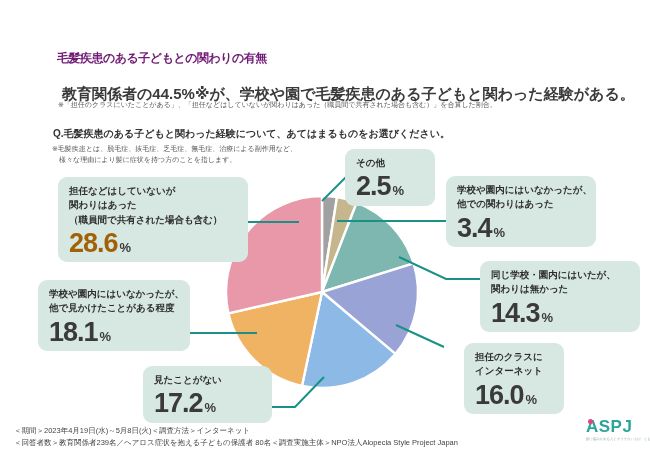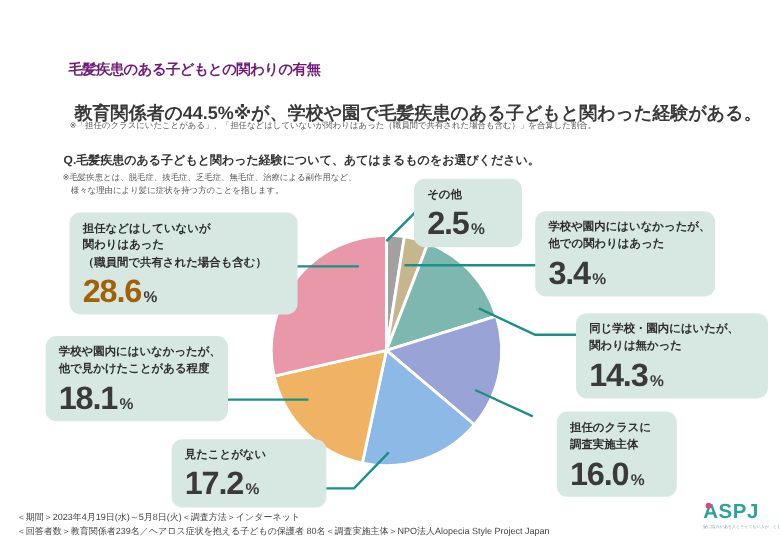--- a/index.html
+++ b/index.html
@@ -63,21 +63,21 @@
         <div class="lbl">他での関わりはあった</div>
         <div class="pct"><span>3.4</span><span class="sym">%</span></div>
       </div>
       <div class="callout" style="left: 480px; top: 261px; width: 160px;">
         <div class="lbl">同じ学校・園内にはいたが、</div>
         <div class="lbl">関わりは無かった</div>
         <div class="pct"><span>14.3</span><span class="sym">%</span></div>
       </div>
       <div class="callout" style="left: 420px; top: 343px; width: 100px; margin-left: 44px;">
         <div class="lbl">担任のクラスに</div>
-        <div class="lbl">調査実施主体</div>
+        <div class="lbl">インターネット</div>
         <div class="pct"><span>16.0</span><span class="sym">%</span></div>
       </div>
       <div class="callout" style="left: 143px; top: 366px; width: 129px;">
         <div class="lbl">見たことがない</div>
         <div class="pct"><span>17.2</span><span class="sym">%</span></div>
       </div>
       <div class="callout" style="left: 38px; top: 280px; width: 152px;">
         <div class="lbl">学校や園内にはいなかったが、</div>
         <div class="lbl">他で見かけたことがある程度</div>
         <div class="pct"><span>18.1</span><span class="sym">%</span></div>

